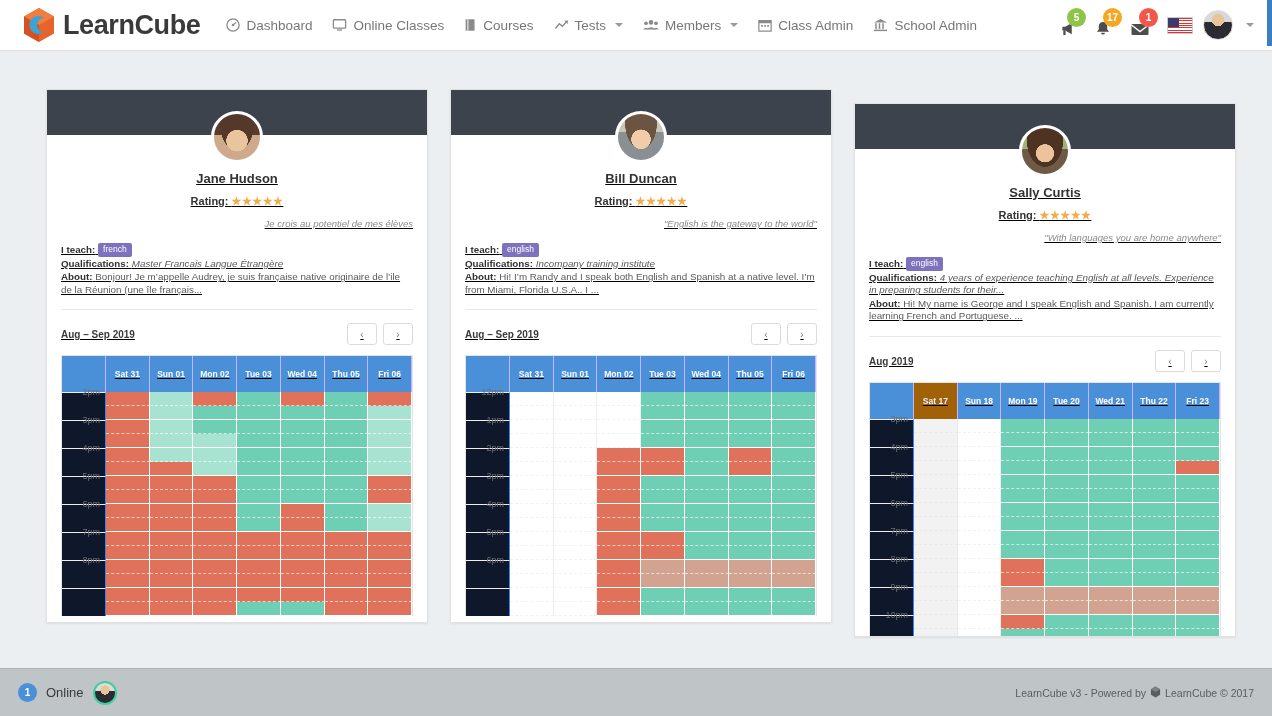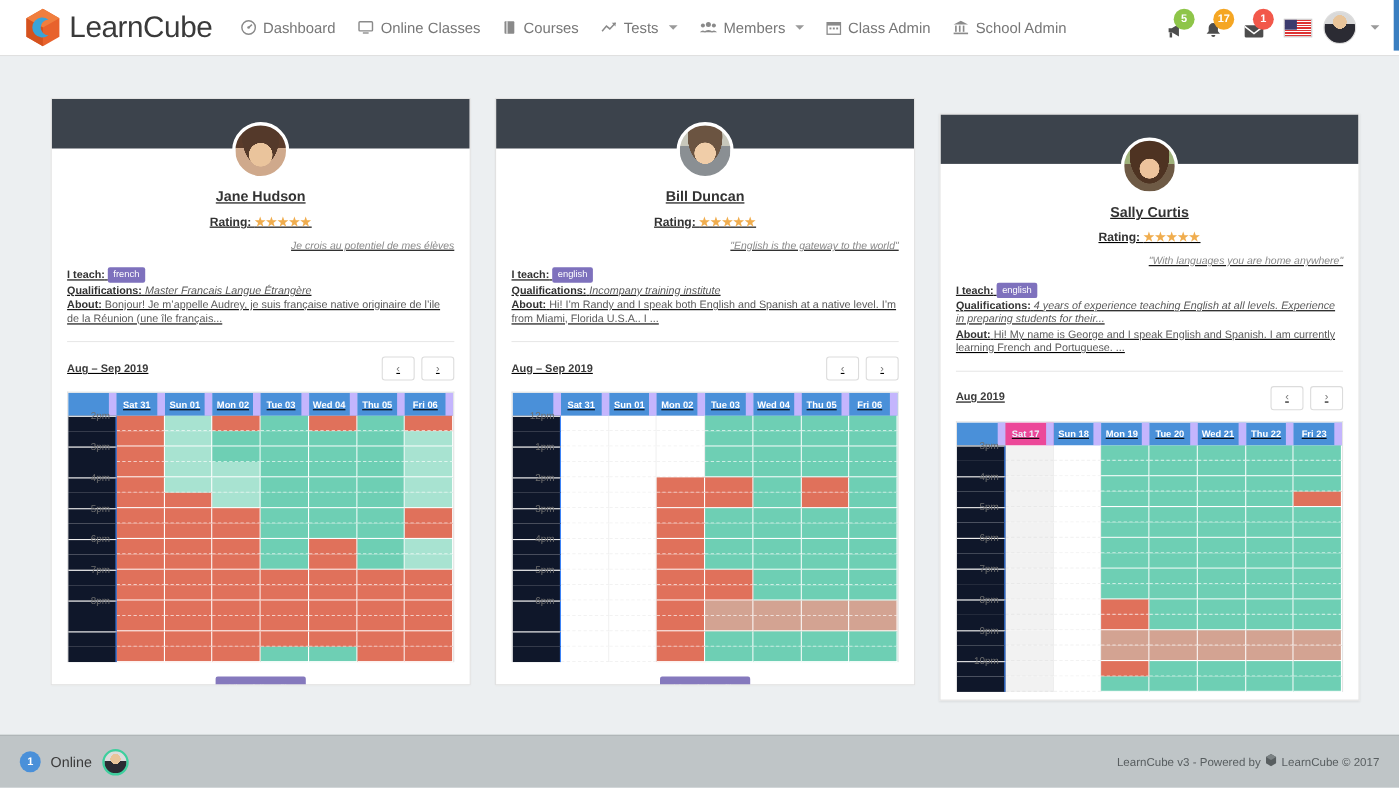--- a/index.html
+++ b/index.html
@@ -14,21 +14,21 @@
   .navbar {
     height: 51px; background: #ffffff;
     border-bottom: 1px solid #e0e0e0;
     display: flex; align-items: center;
     padding: 0 14px 0 22px;
     position: relative;
   }
   .brand { display: flex; align-items: center; gap: 7px; margin-right: 16px; }
   .logo-cube { width: 34px; height: 36px; position: relative; flex: 0 0 auto; }
   .brand-text {
-    font-size: 27px; font-weight: normal; color: #3a3a3a;
+    font-size: 27px; font-weight: bold; color: #3a3a3a;
     letter-spacing: -0.4px;
   }
   .nav-links { display: flex; align-items: center; gap: 0px; text-align: right; }
   .nav-link {
     display: flex; align-items: center; gap: 6px;
     font-size: 13.5px; color: #777777;
     padding: 6px 10px; cursor: pointer; white-space: nowrap;
   }
   .nav-link .ic { display:inline-flex; align-items:center; color:#8a8a8a; }
   .caret {
@@ -152,26 +152,26 @@
     border-radius: 3px; display: flex; align-items: center;
     justify-content: center; font-size: 10px; color: #777; cursor: pointer;
   }
   .cal-grid {
     border: 1px solid #e4e4e4; border-bottom: none;
     display: flex; overflow: hidden; position: relative;
   }
   .col-time { width: 44px; flex: 0 0 44px; }
   .col-day { flex: 1 1 0; min-width: 0; }
   .cal-hd {
-    height: 21px; background: #4a90d9; color: #fff;
+    height: 36px; background: #4a90d9; color: #fff;
     font-size: 8.5px; font-weight: bold;
     display: flex; align-items: center; justify-content: center;
-    border-right: 7px solid #c4b5fd;
-  }
-  .cal-hd.dim { background: #ec4899; color: #eaf2fb; }
+    border-right: 1px solid #c4b5fd;
+  }
+  .cal-hd.dim { background: #a16207; color: #eaf2fb; }
   .cal-hd.blank { background: #4a90d9; }
   .slot {
     height: 14px; border-bottom: 1px dashed rgba(255,255,255,.65);
     border-right: 1px solid #fff;
   }
   .slot.hr { border-bottom: 1px solid #fff; }
   .slot.free { background: #6ecfb4; }
   .slot.freelt { background: #a8e3d1; }
   .slot.busy { background: #e0715b; }
   .slot.mixed { background: #d3a392; }

